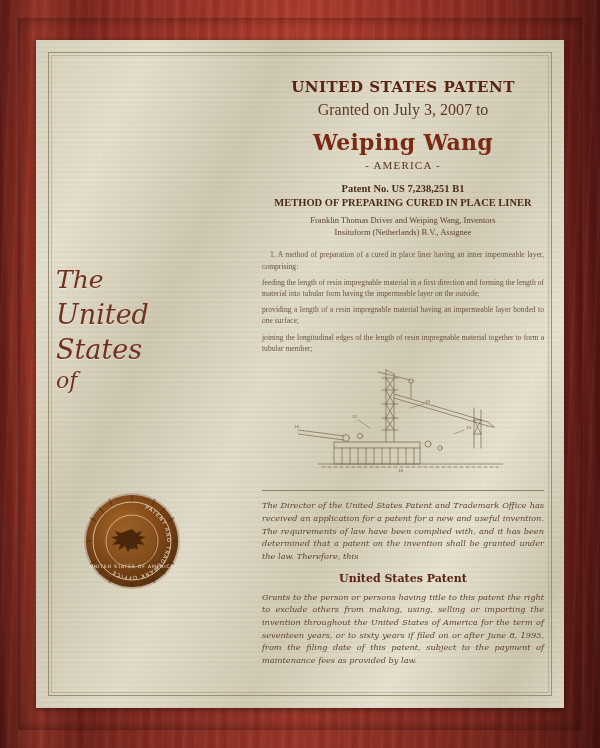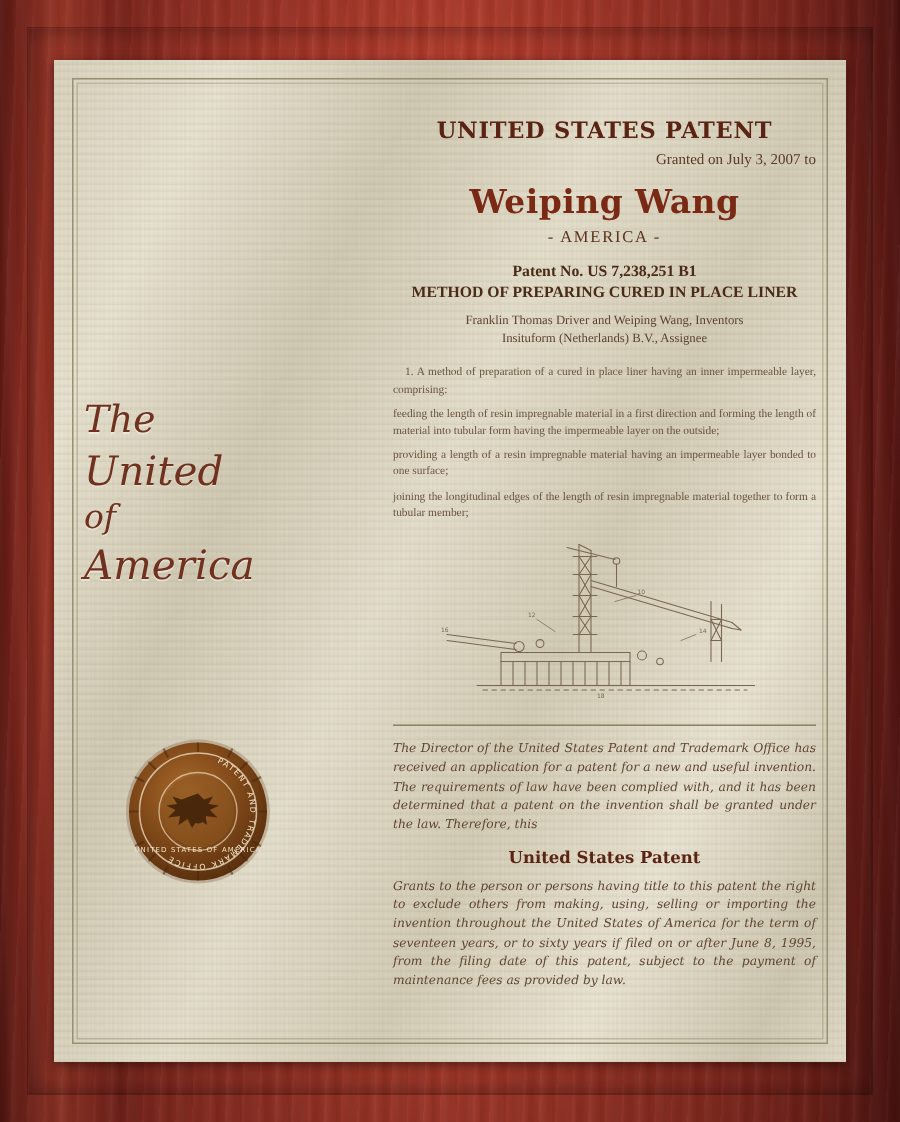--- a/index.html
+++ b/index.html
@@ -129,24 +129,23 @@
   .c-center { text-align: center; }
 
   .patent-heading {
     font-family: "DejaVu Serif", serif;
     font-size: 15px;
     letter-spacing: 0.5px;
     color: #5a2313;
     font-weight: bold;
   }
   .granted-line {
-    font-size: 10px;
+    font-size: 16px;
     color: #5a3a26;
     margin-top: 5px;
-    text-align: right;
   }
   .inventor-name {
     font-family: "DejaVu Serif", serif;
     font-weight: bold;
     font-size: 22px;
     color: #7a2a14;
     margin-top: 10px;
     letter-spacing: 0.3px;
   }
   .inventor-label {
@@ -228,22 +227,22 @@
 
   <div class="plate">
     <div class="plate-texture"></div>
     <div class="plate-border"></div>
     <div class="plate-border2"></div>
 
     <div class="left-panel">
       <div class="usa-script">
         <div class="l1">The</div>
         <div class="l2">United</div>
+        <div class="l3">States</div>
         <div class="l4">of</div>
-        <div class="l5">America</div>
       </div>
     </div>
 
     <div class="seal">
       <svg width="98" height="98" viewBox="0 0 98 98" xmlns="http://www.w3.org/2000/svg">
         <defs>
           <radialGradient id="sealGrad" cx="42%" cy="36%" r="70%">
             <stop offset="0%" stop-color="#a96a2b"></stop>
             <stop offset="55%" stop-color="#7e4718"></stop>
             <stop offset="100%" stop-color="#542d0d"></stop>

